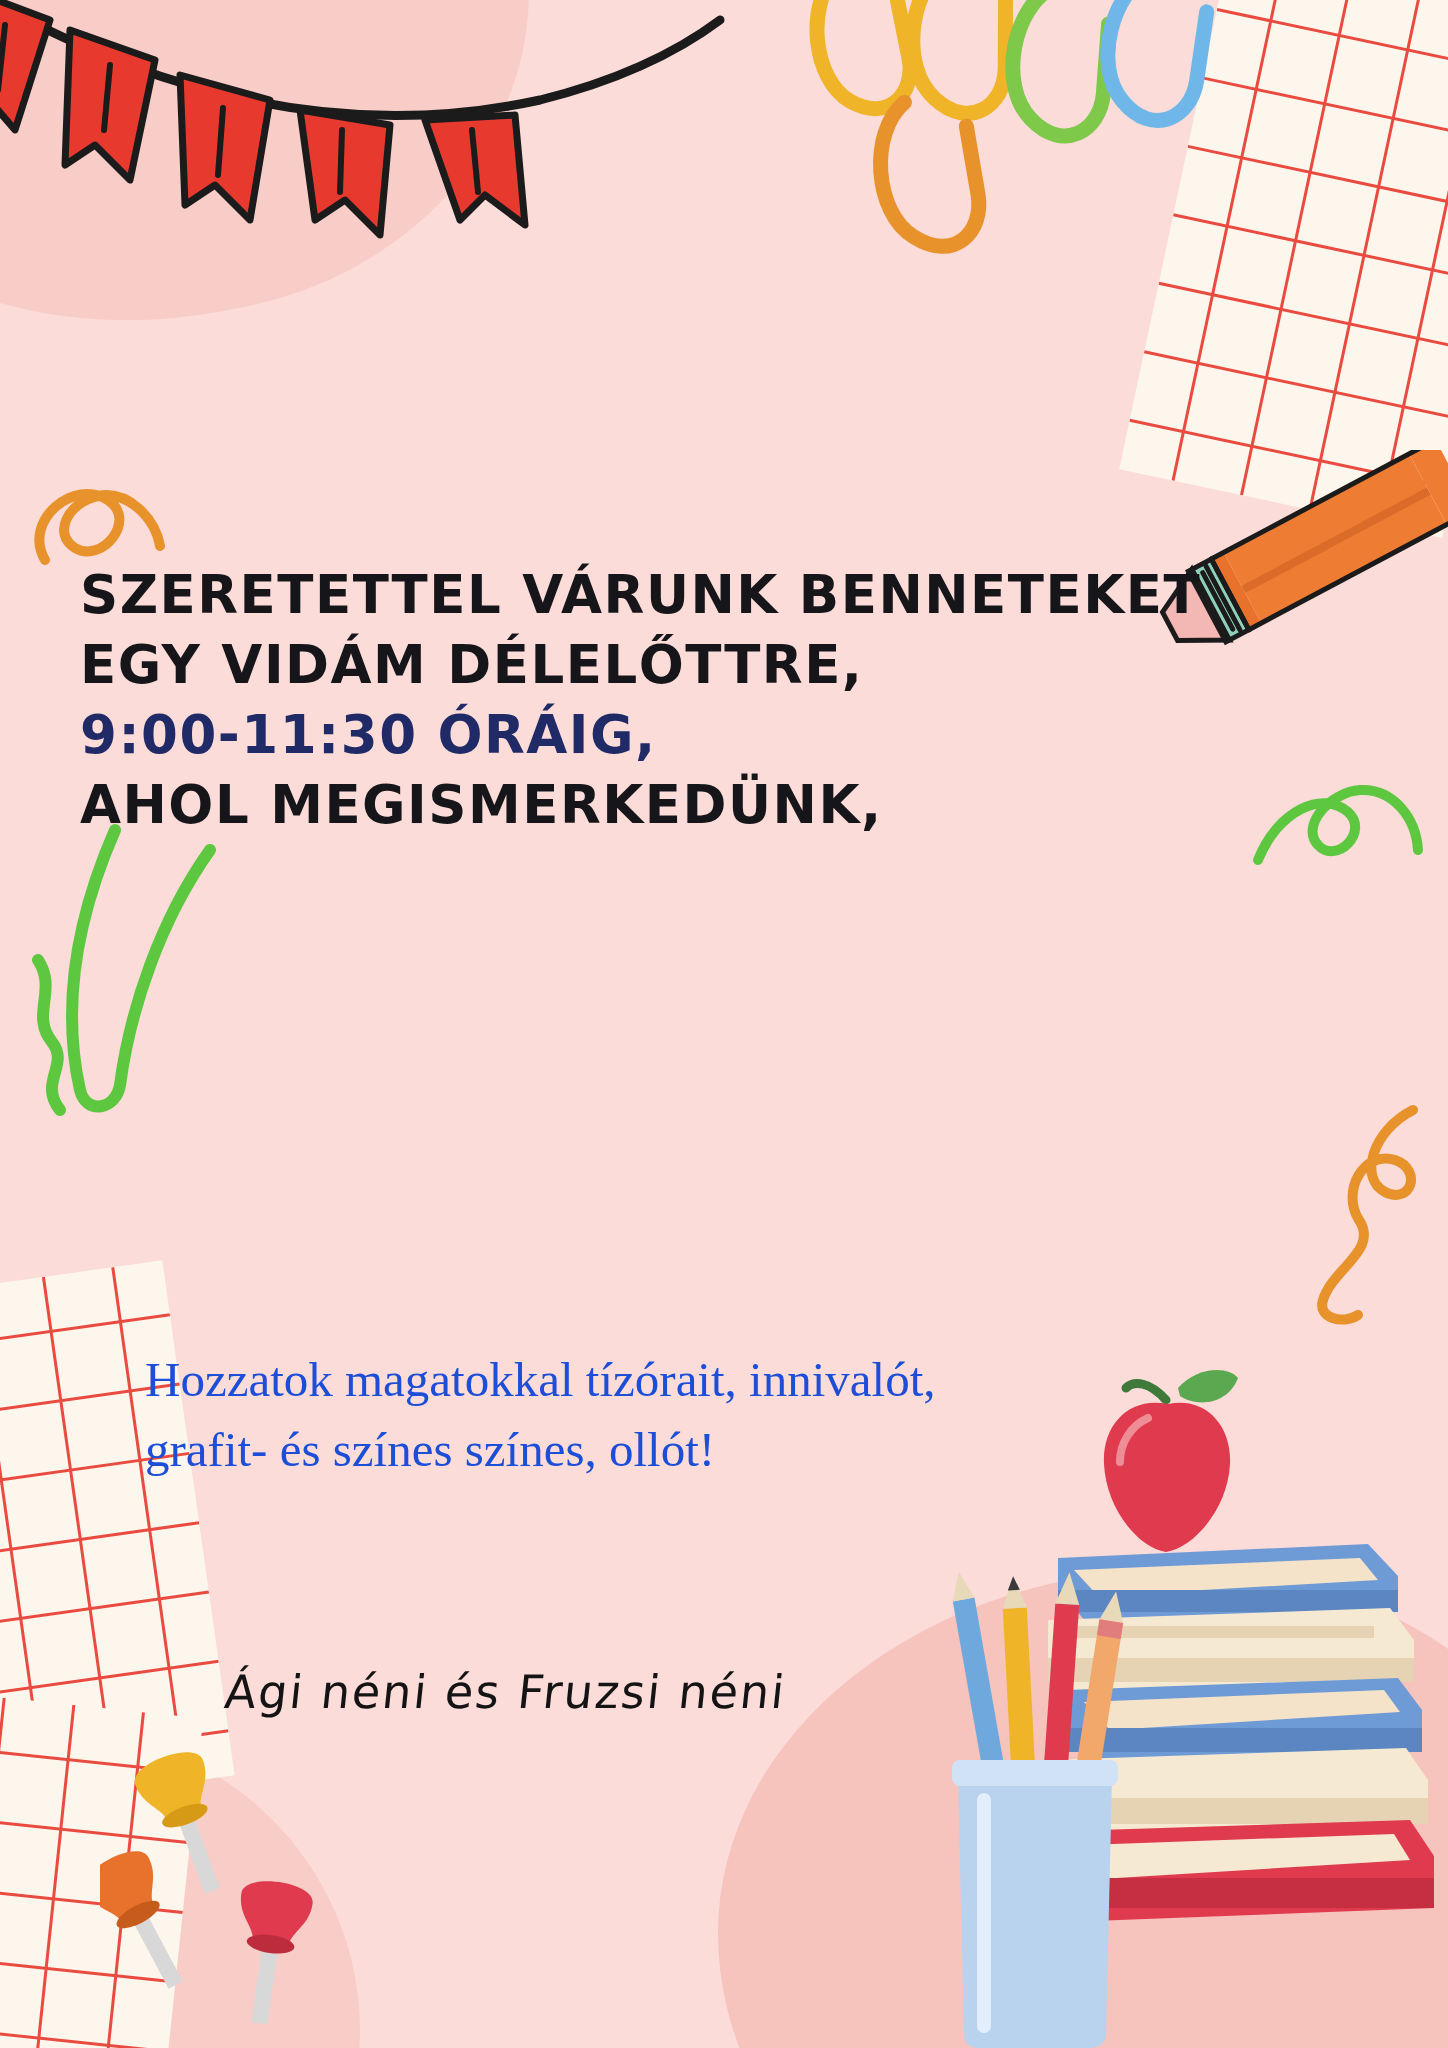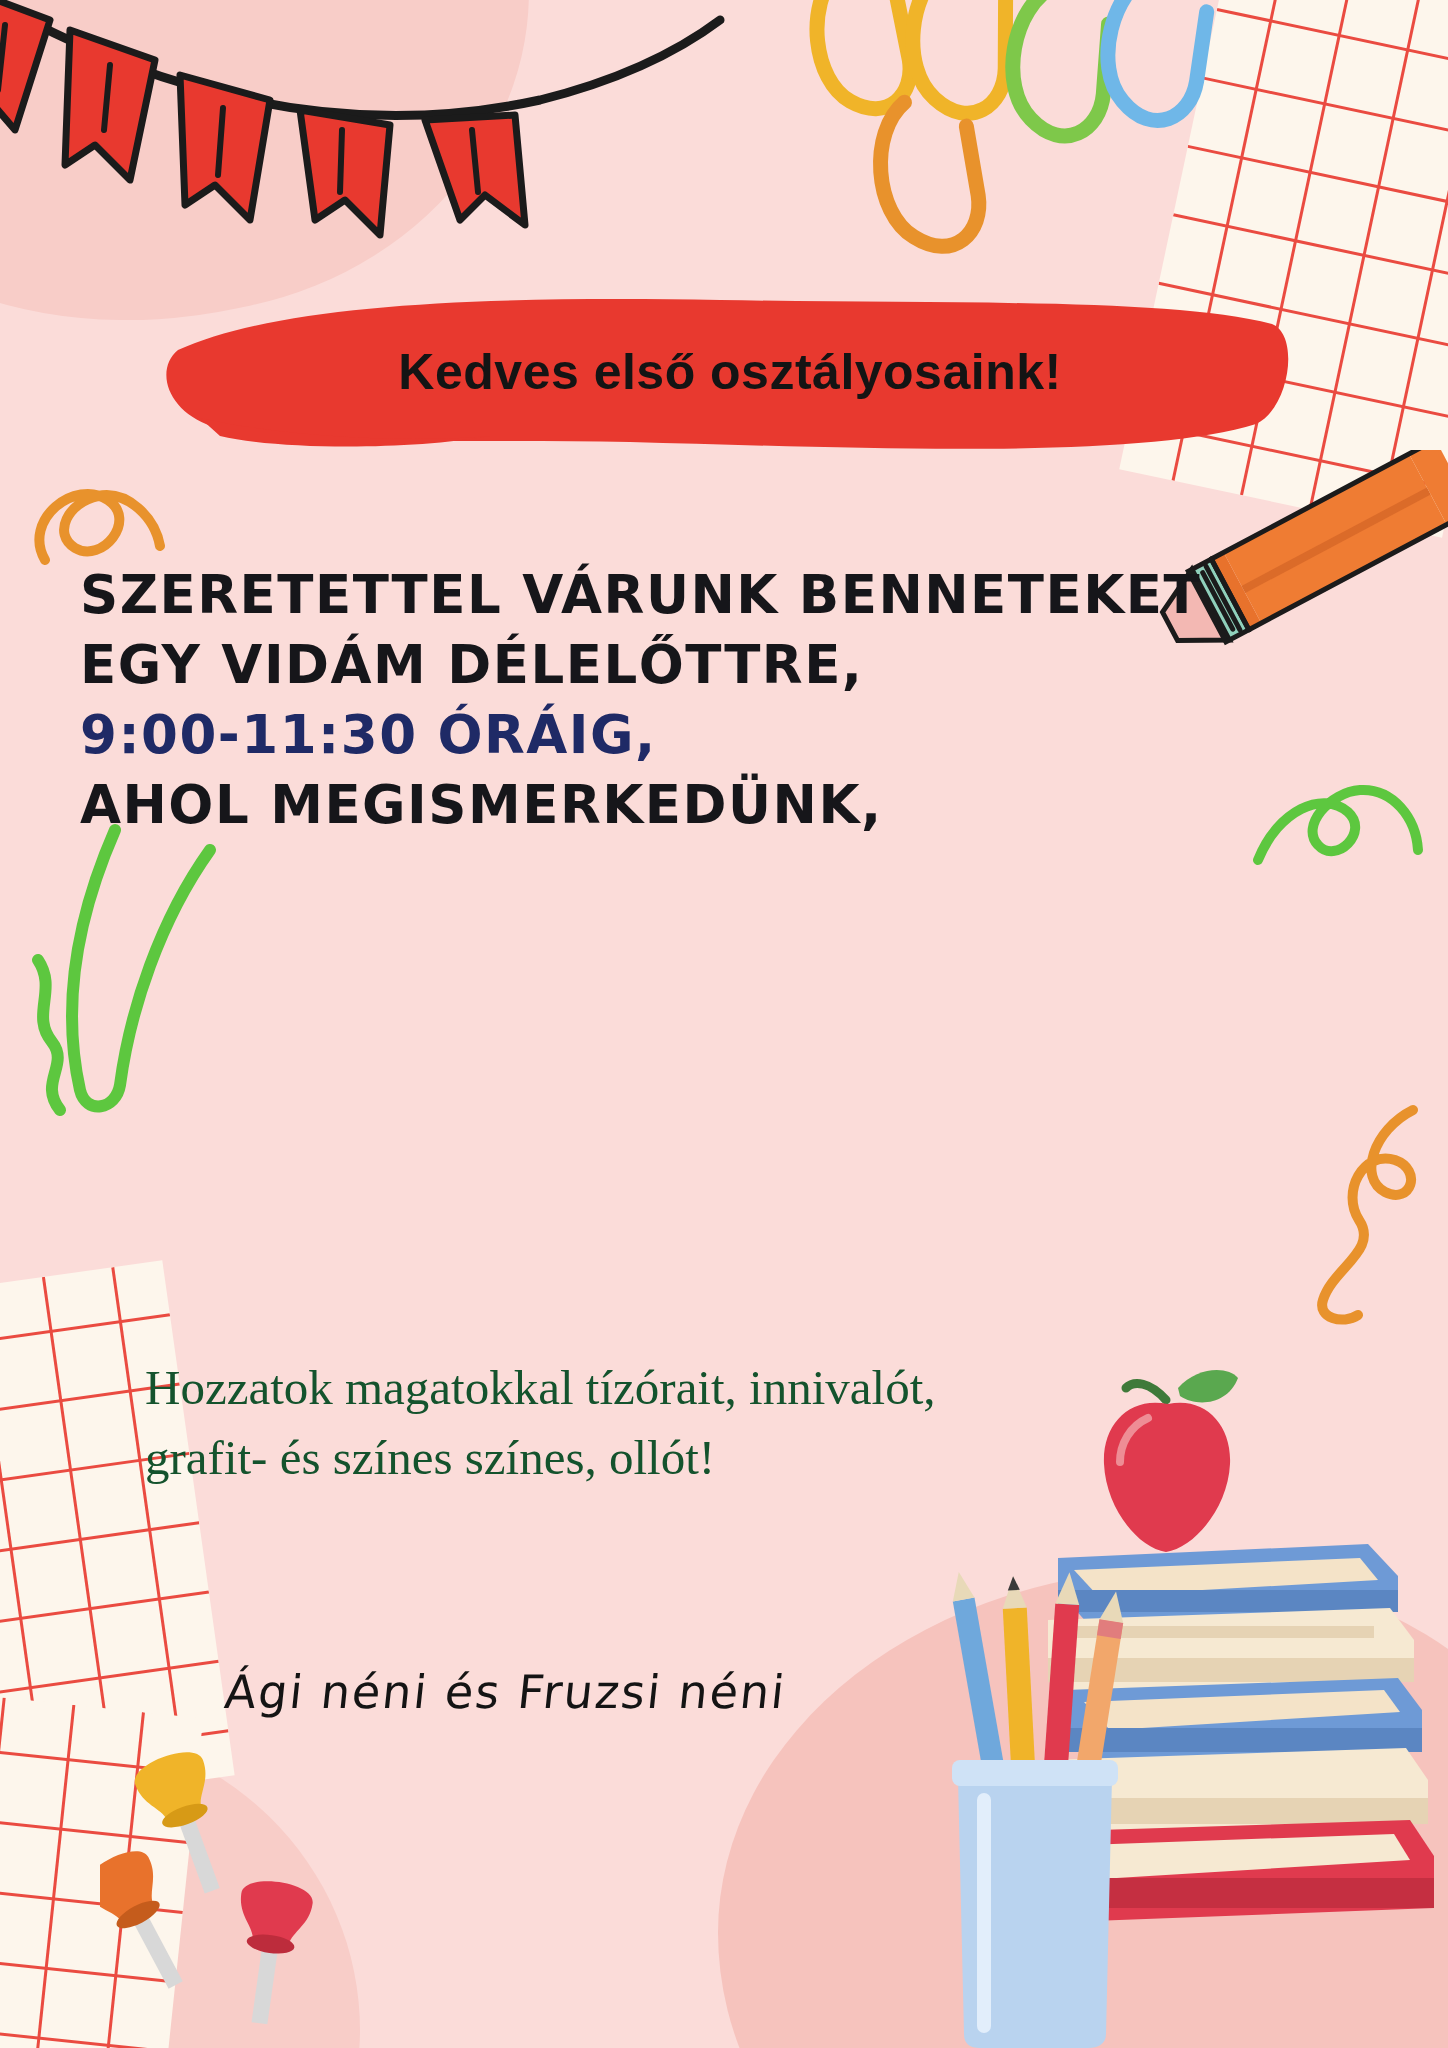--- a/index.html
+++ b/index.html
@@ -157,22 +157,21 @@
 
   
   .para {
     position: absolute;
     left: 145px;
     top: 1345px;
     width: 1180px;
     font-family: "Liberation Serif", serif;
     font-size: 49px;
     line-height: 1.42;
-    color: #14532d;
-    margin-top: 8px;
+    color: #1d4ed8;
   }
 
   
   .signature {
     position: absolute;
     left: 225px;
     top: 1665px;
     font-family: "DejaVu Sans", sans-serif;
     font-size: 46px;
     color: #141414;
@@ -331,28 +330,20 @@
       <path d="M10 120 C 30 70, 75 50, 100 72 C 122 92, 88 125, 70 105 C 52 86, 82 52, 112 50 C 145 48, 168 78, 170 110" stroke="#5dc73f" stroke-width="10" fill="none" stroke-linecap="round"></path>
     </svg>
   </div>
 
   <div class="doodle-orange-r">
     <svg width="170" height="230" viewBox="0 0 170 230">
       <path d="M150 10 C 110 30, 95 78, 122 92 C 148 105, 160 70, 132 60 C 100 50, 78 92, 96 120 C 116 150, 70 168, 60 200 C 54 218, 80 225, 95 215" stroke="#e8922c" stroke-width="10" fill="none" stroke-linecap="round"></path>
     </svg>
   </div>
 
-  <div class="ribbon-wrap">
-    <svg width="1140" height="170" viewBox="0 0 1140 170" preserveAspectRatio="none">
-      <path d="M18 60 C 120 14, 320 6, 560 10 C 800 14, 1010 8, 1112 34 C 1140 45, 1130 118, 1096 134
-               C 980 170, 700 158, 470 152 C 300 148, 120 158, 52 136 C 8 122, -6 80, 18 60 Z" fill="#e8392f"></path>
-      <path d="M40 128 C 140 150, 260 152, 330 146 C 250 160, 120 160, 60 146 Z" fill="#e8392f"></path>
-    </svg>
-    <div class="ribbon-text">Kedves első osztályosaink!</div>
-  </div>
 
   <div class="main-text">
     <div class="line">SZERETETTEL VÁRUNK BENNETEKET</div>
     <div class="line">EGY VIDÁM DÉLELŐTTRE,</div>
     <div class="line date">9:00-11:30 ÓRÁIG,</div>
     <div class="line">AHOL MEGISMERKEDÜNK,</div>
   </div>
 
   <div class="para">
     <div>Hozzatok magatokkal tízórait, innivalót,</div>

